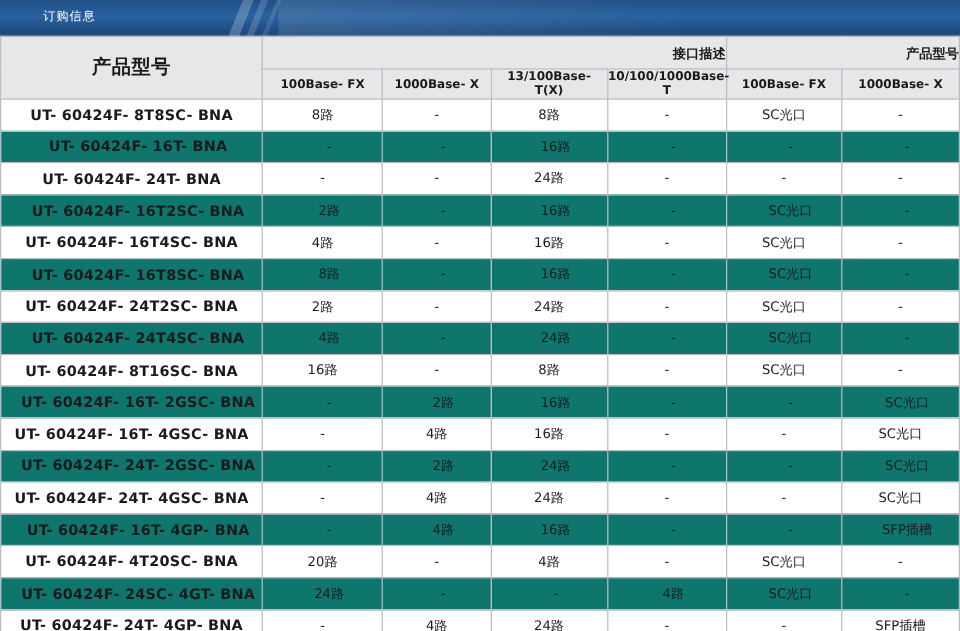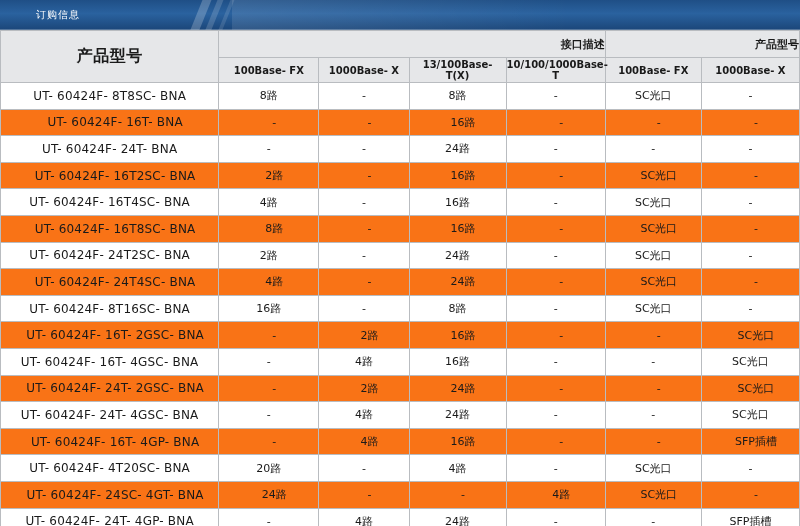--- a/index.html
+++ b/index.html
@@ -103,26 +103,27 @@
     font-weight: bold;
     font-size: 10px;
     height: 24px;
   }
 
   tbody td {
     height: 25.6px;
     background: #ffffff;
   }
   tbody tr.alt td {
-    background: #f97316;
+    background: #0f766e;
     padding-left: 11px;
   }
   tbody td.model {
     font-size: 12px;
     letter-spacing: 0.2px;
+    font-weight: bold;
   }
   tbody td.val {
     font-size: 11px;
   }
 </style>
 </head>
 <body>
 
 <div class="banner">
   <div class="title">订购信息</div>

